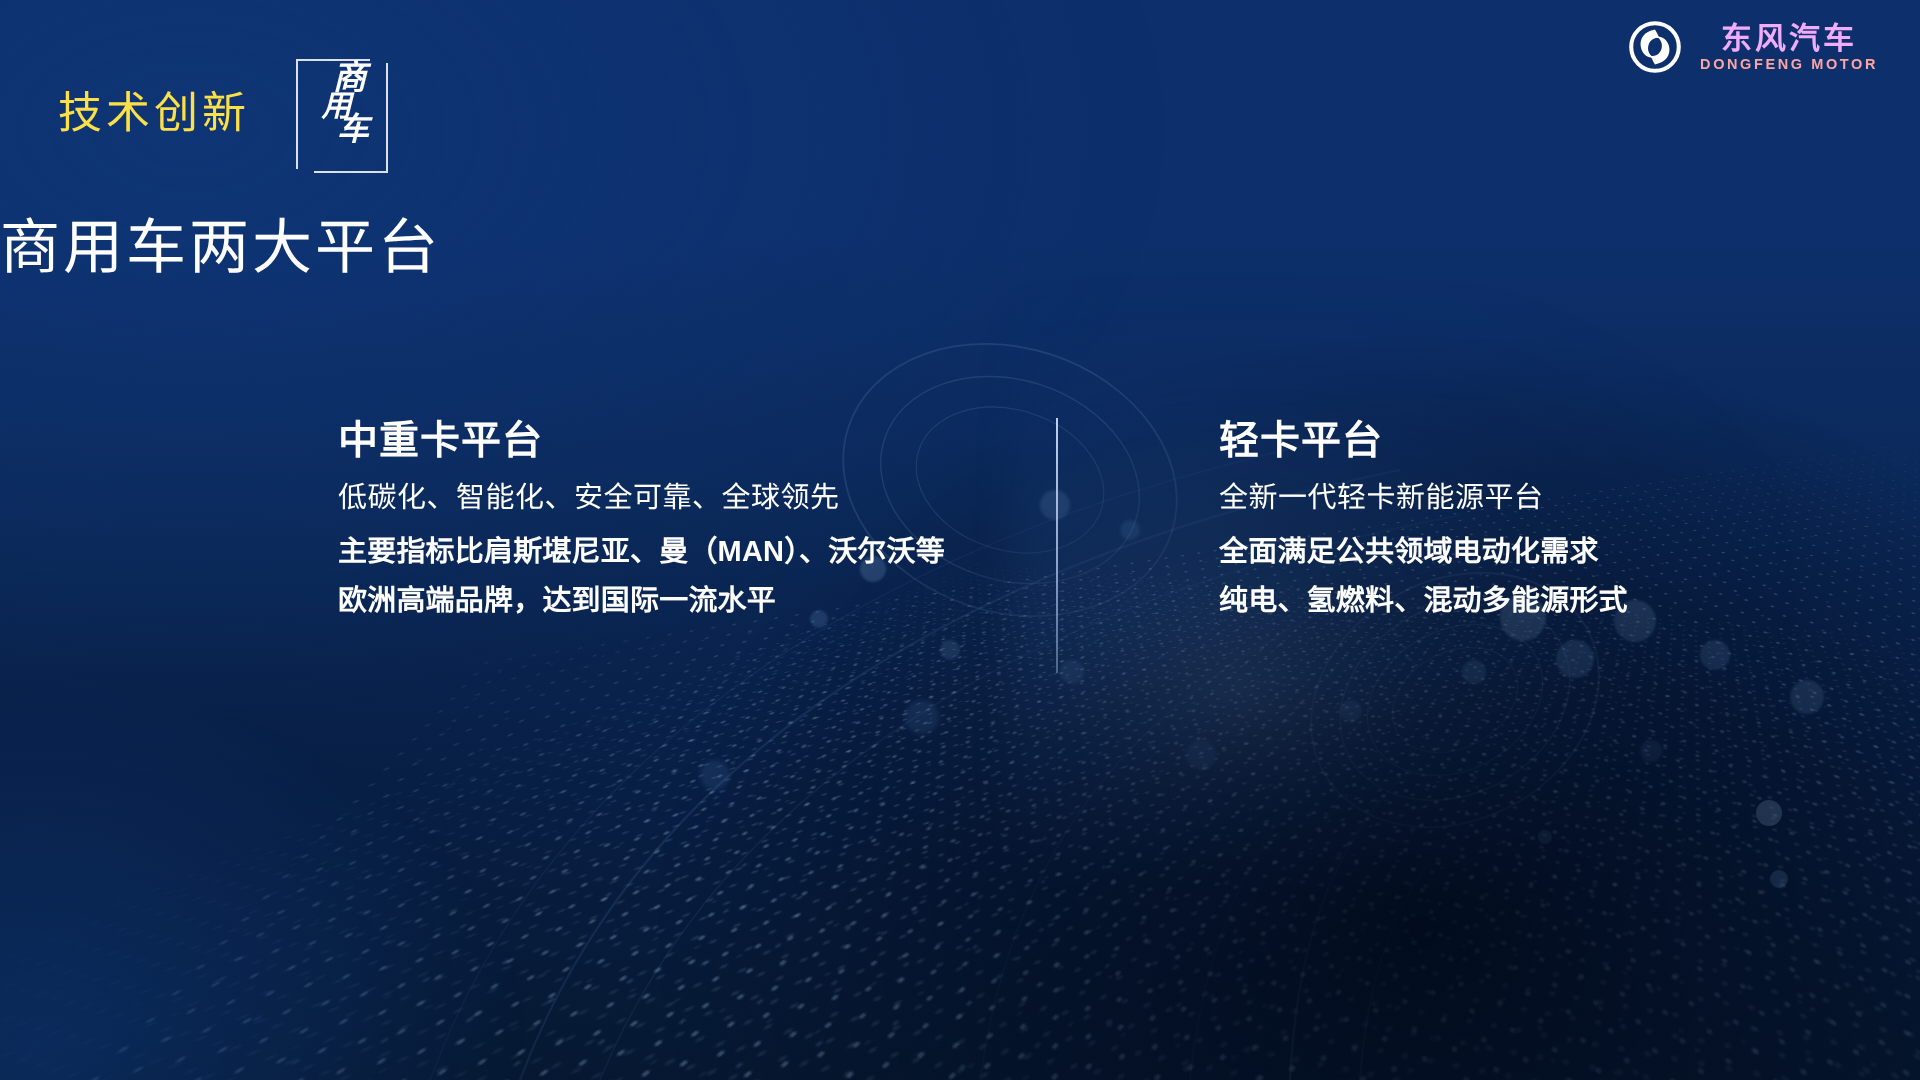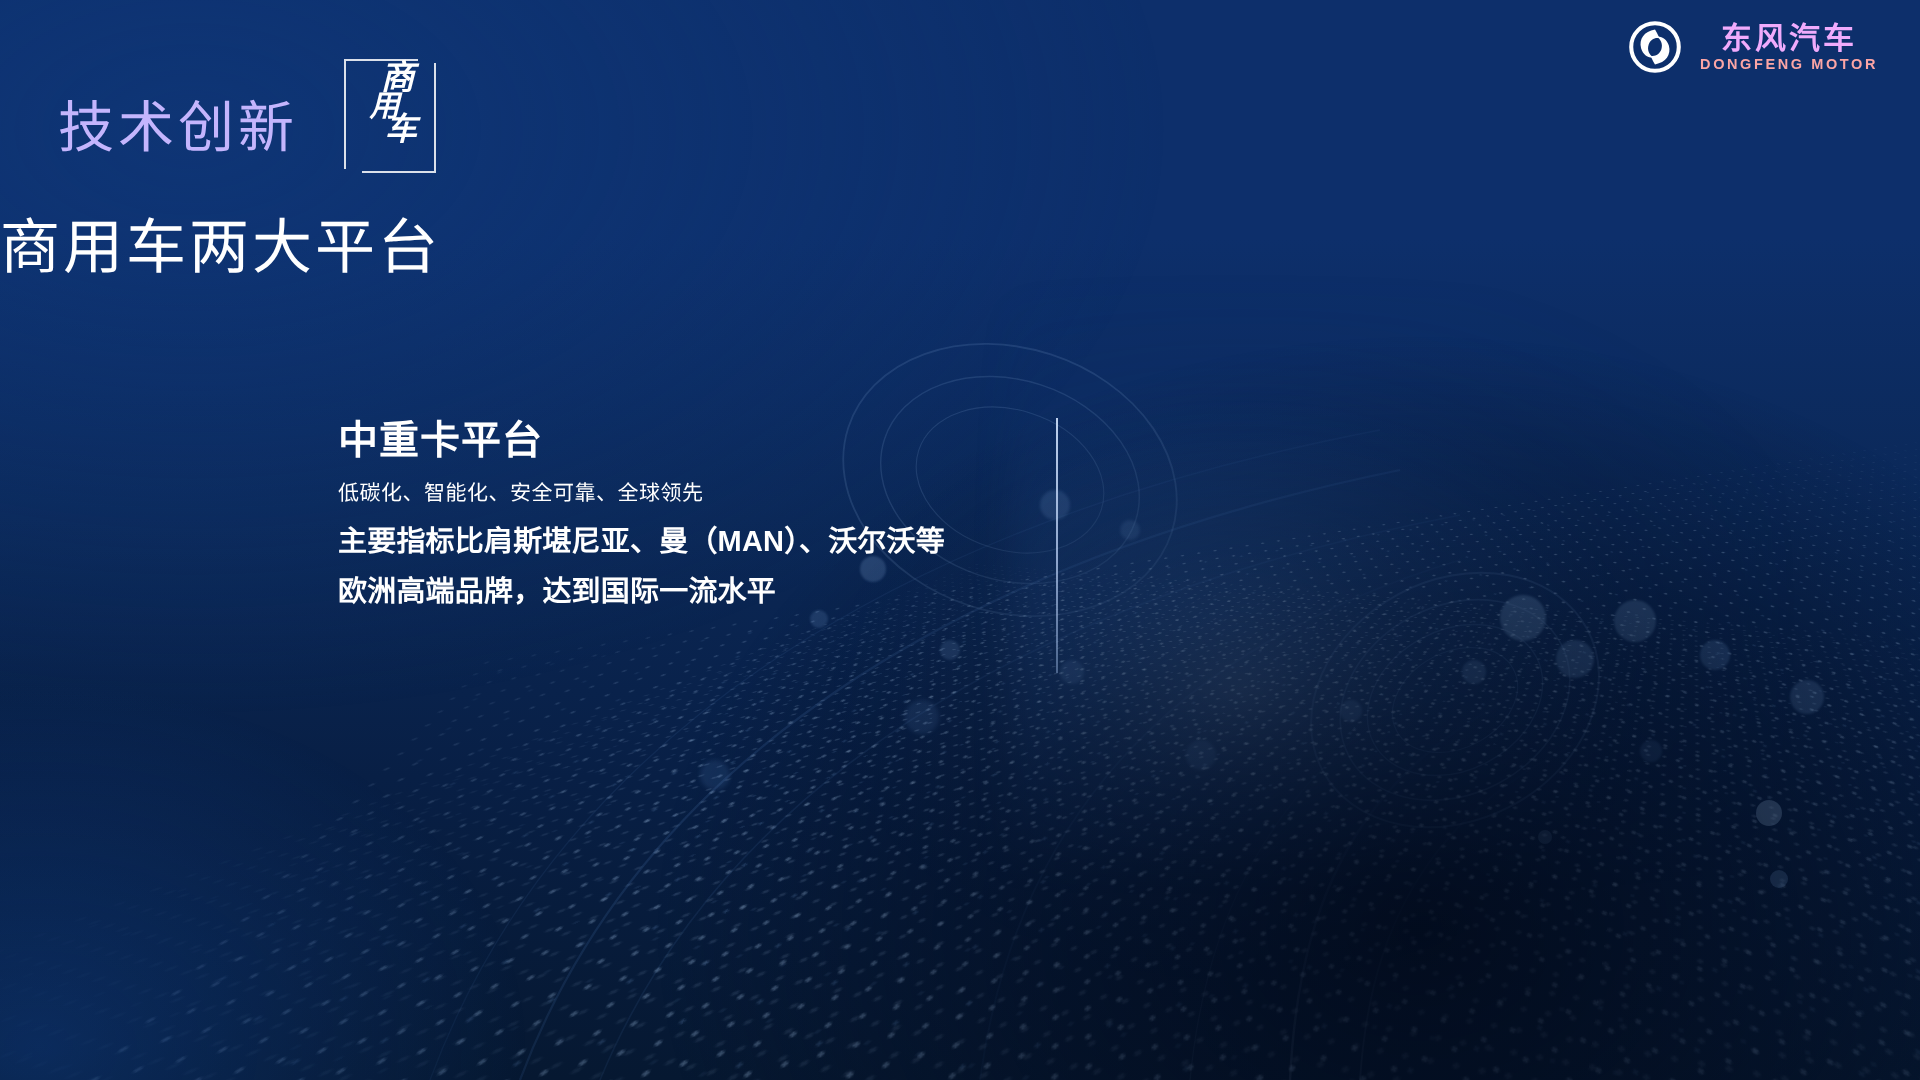--- a/index.html
+++ b/index.html
@@ -68,24 +68,24 @@
     background:radial-gradient(ellipse at 30% 60%, rgba(58,120,210,0.26) 0%, rgba(20,60,130,0.06) 55%, rgba(0,0,0,0) 80%);
     filter:blur(18px);
   }
 
   
   .kicker-row {
     position:absolute; left:58px; top:68px;
     display:flex; align-items:flex-start; gap:46px;
   }
   .kicker-title {
-    font-size:56px; font-weight:400; color:#c4b5fd;
+    font-size:44px; font-weight:400; color:#fde047;
     letter-spacing:4px; line-height:1.15;
     white-space:nowrap;
-    margin-top:28px;
+    margin-top:20px;
   }
   .seal {
     position:relative;
     width:84px; height:112px;
     margin-top:-9px;
   }
   .seal-frame {
     position:absolute; left:0; top:0;
     width:74px; height:110px;
     border-left:2px solid rgba(255,255,255,0.85);
@@ -143,21 +143,21 @@
   .col-heading {
     font-size:40px; font-weight:700; color:#ffffff;
     letter-spacing:1px; line-height:1;
     margin-bottom:20px;
     white-space:nowrap;
   }
   .col-line {
     color:#ffffff; white-space:nowrap;
   }
   .col-line.lead {
-    font-size:21px; font-weight:400; letter-spacing:0.5px;
+    font-size:29px; font-weight:400; letter-spacing:0.5px;
     line-height:1.2; margin-bottom:19px;
   }
   .col-line.sub {
     font-size:29px; font-weight:700; letter-spacing:0.2px;
     line-height:1.22; margin-bottom:14px;
   }
   .col-line.sub:last-child { margin-bottom:0; }
 
   
   .divider {
@@ -285,17 +285,23 @@
 
   <div class="columns">
 
     <div class="col col-left">
       <div class="col-heading">中重卡平台</div>
       <div class="col-line lead">低碳化、智能化、安全可靠、全球领先</div>
       <div class="col-line sub">主要指标比肩斯堪尼亚、曼（MAN）、沃尔沃等</div>
       <div class="col-line sub">欧洲高端品牌，达到国际一流水平</div>
     </div>
 
+    <div class="col col-right">
+      <div class="col-heading">轻卡平台</div>
+      <div class="col-line lead">全新一代轻卡新能源平台</div>
+      <div class="col-line sub">全面满足公共领域电动化需求</div>
+      <div class="col-line sub">纯电、氢燃料、混动多能源形式</div>
+    </div>
   </div>
 
   <div class="divider"></div>
 
 </div>
 
 </body></html>

